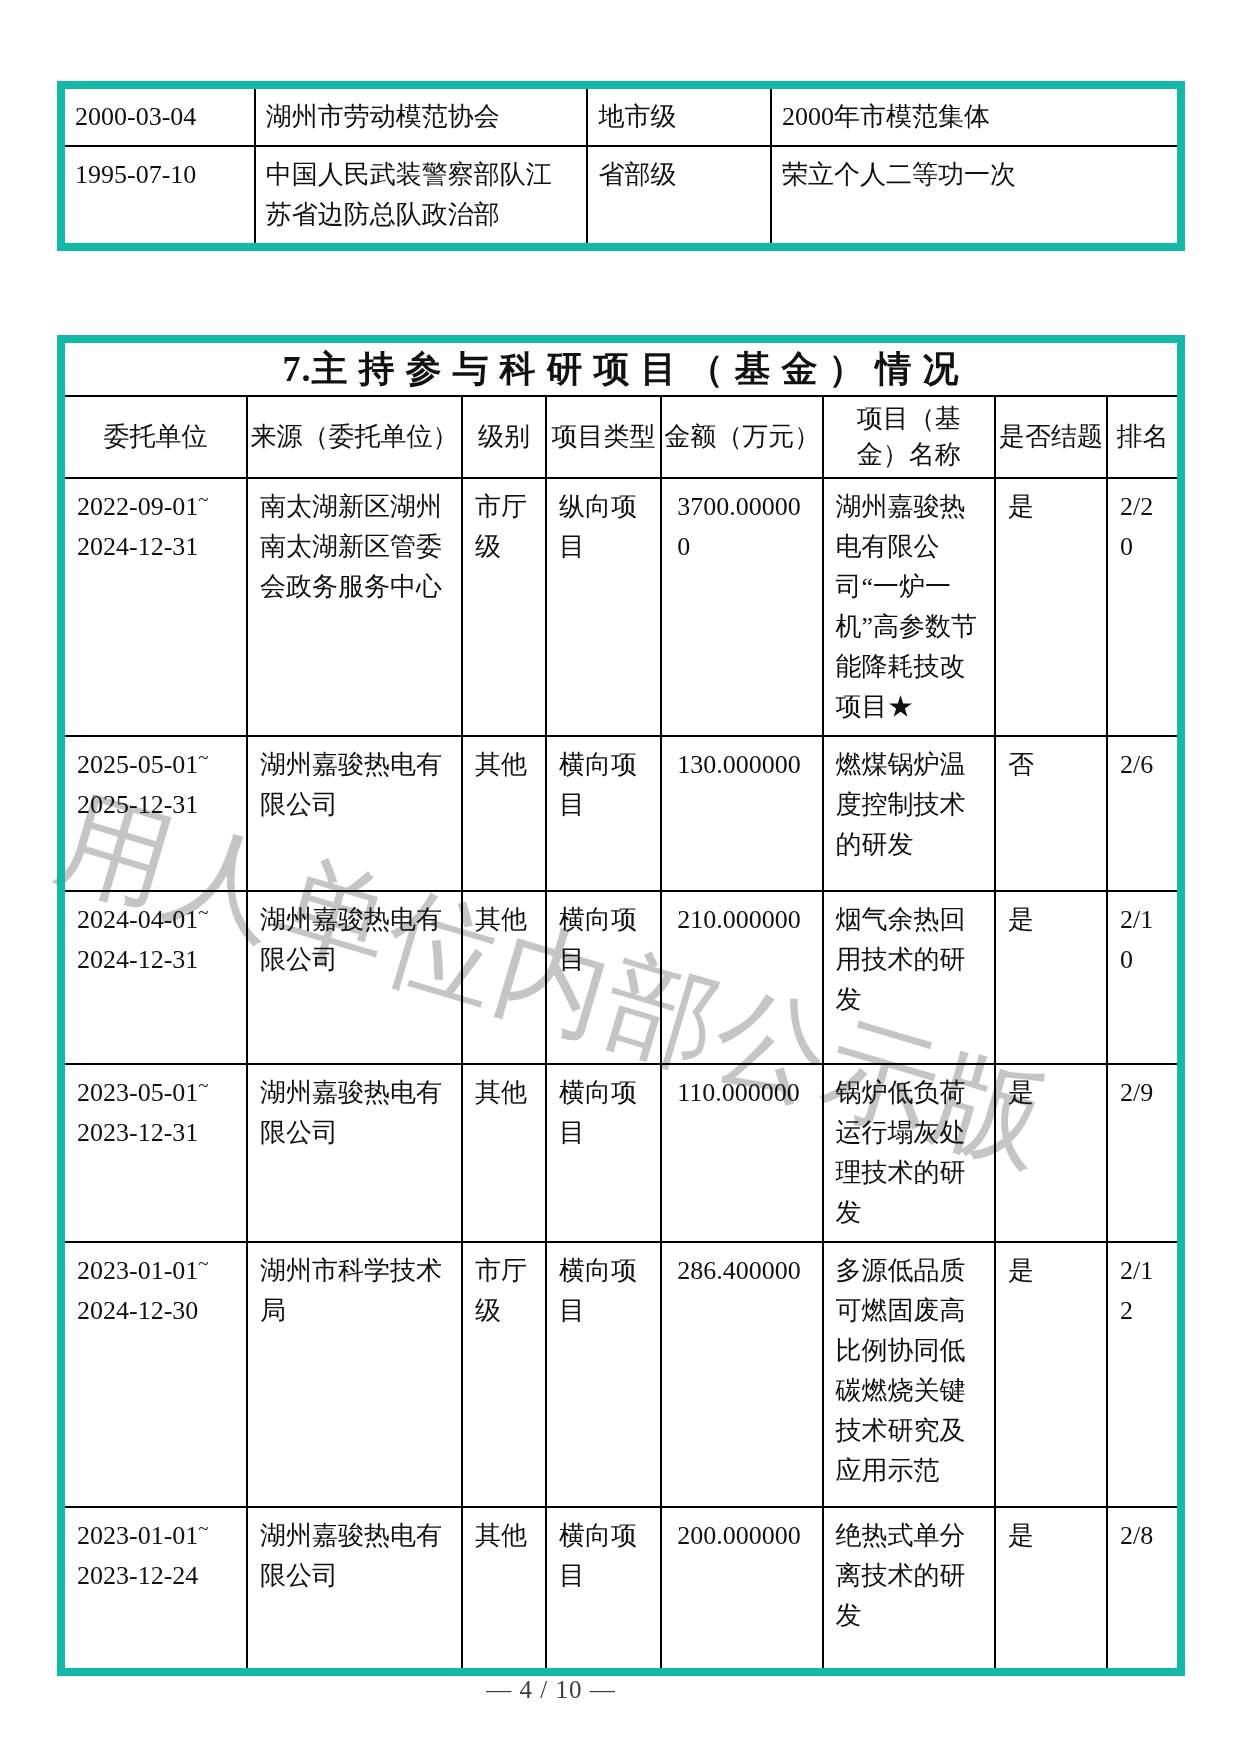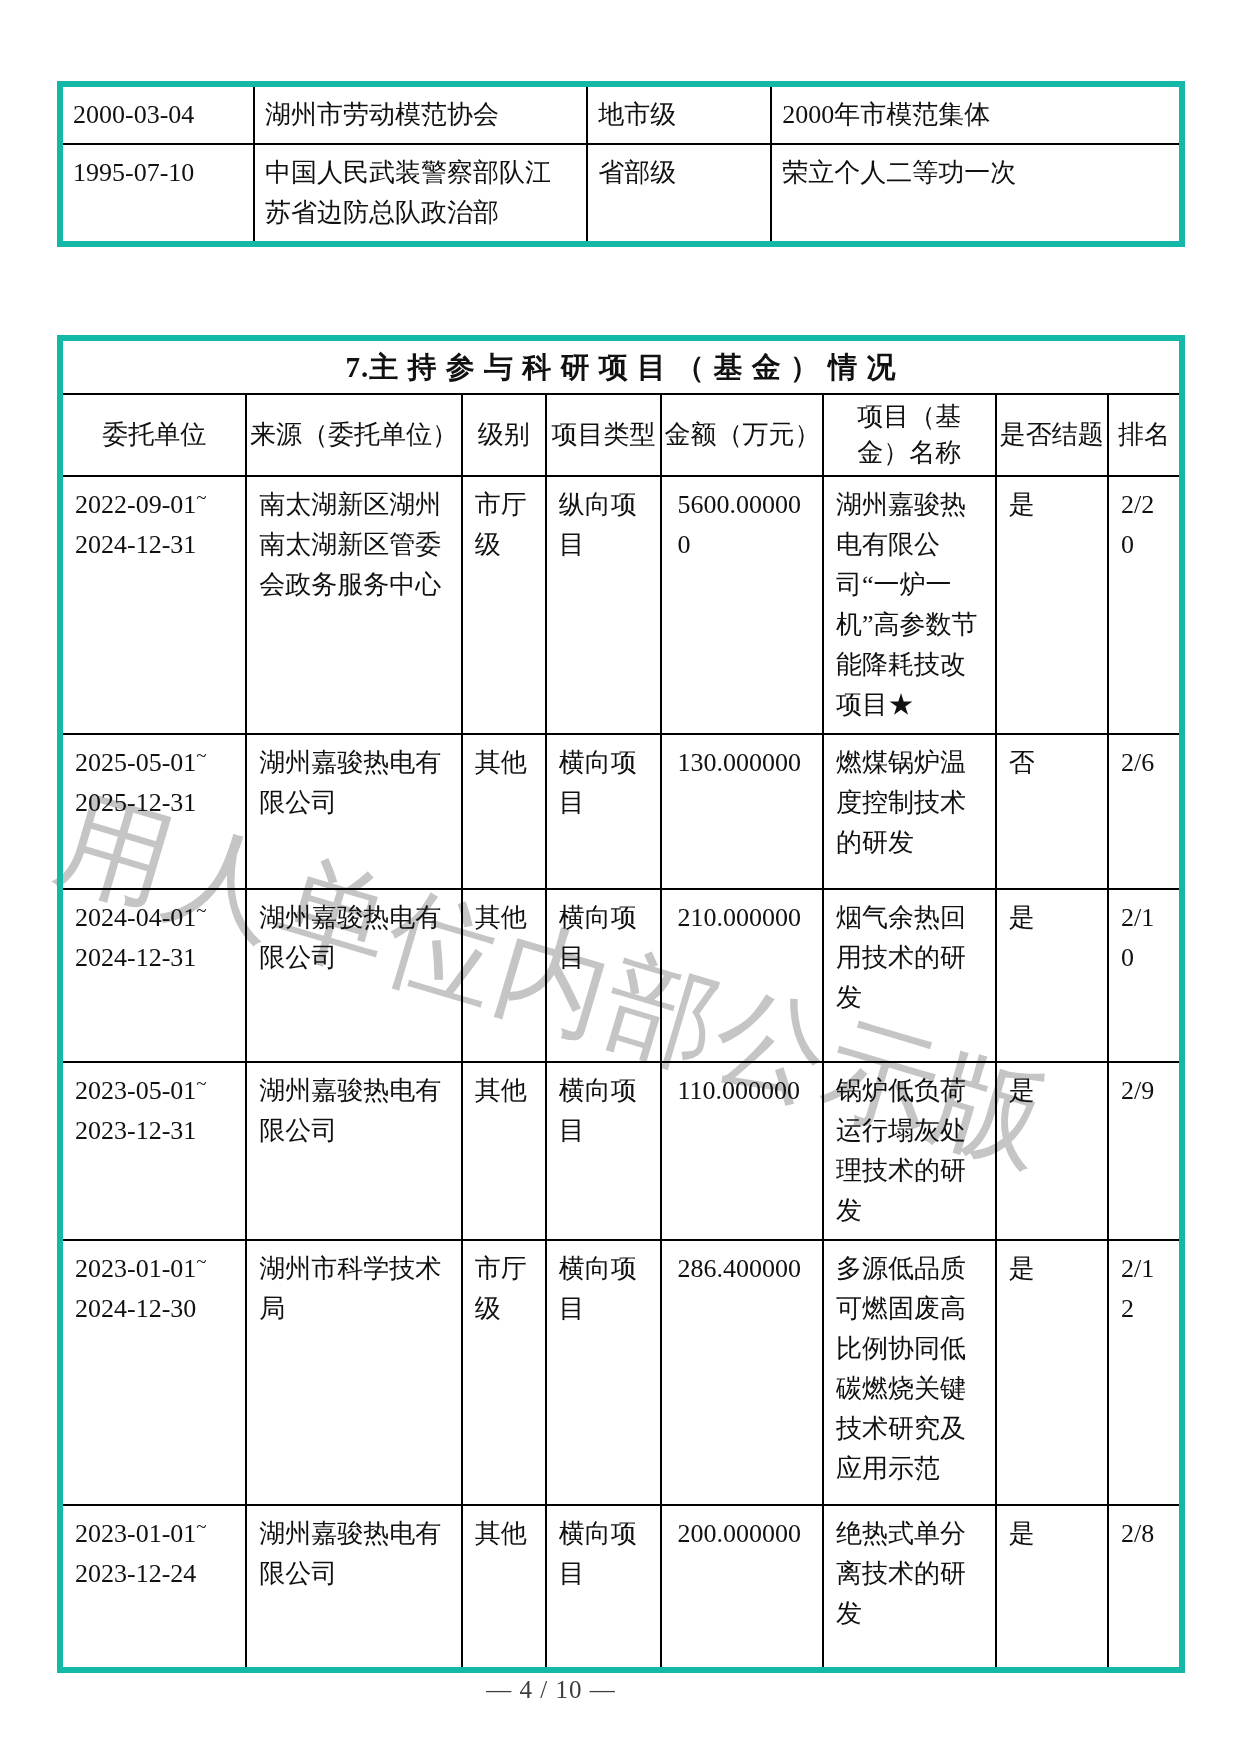--- a/index.html
+++ b/index.html
@@ -12,21 +12,21 @@
   .watermark{
     position:absolute;left:78px;top:782px;
     font-size:112px;line-height:1;white-space:nowrap;
     color:#c5c5c5;letter-spacing:2px;
     transform:rotate(16.5deg);transform-origin:0 0;
     z-index:0;user-select:none;
   }
   table{
     border-collapse:collapse;position:absolute;left:57px;
     width:1128px;table-layout:fixed;background:transparent;z-index:1;
-    border:6px solid #14b8a6;
+    border:8px solid #14b8a6;
   }
   td,th{
     border:2px solid #000;vertical-align:top;text-align:left;
     font-size:26px;line-height:40px;font-weight:normal;
     padding:8px 12px;word-break:break-all;background:transparent;
   }
   
   .awards{top:81px;}
   .awards td{padding:8px 10px;}
   .awards .c-date{width:17.3%;}
@@ -41,21 +41,21 @@
   .projects .c4{width:10.3%;}
   .projects .c5{width:14.4%;}
   .projects .c6{width:15.4%;}
   .projects .c7{width:10.0%;}
   .projects .c8{width:6.6%;}
   .projects th{
     text-align:center;vertical-align:middle;
     padding:4px 2px;line-height:36px;white-space:nowrap;
   }
   .projects th.th-title{
-    font-weight:bold;font-size:29px;letter-spacing:1px;
+    font-weight:bold;font-size:36px;letter-spacing:1px;
     padding:8px 4px;white-space:normal;
   }
   .projects th.th-wrap{white-space:normal;padding:4px 14px;}
   .projects td{padding:8px 12px;}
   .projects td.amount{padding:8px 15px;}
   .line2{display:block;}
   sup.tilde{font-size:19px;line-height:0;vertical-align:9px;}
   .footer{
     position:absolute;left:0;top:1676px;width:1102px;
     text-align:center;font-size:25px;color:#3d3d3d;
@@ -116,21 +116,21 @@
         <th class="th-wrap">项目（基金）名称</th>
         <th>是否结题</th>
         <th>排名</th>
       </tr>
 
       <tr style="height:245px;">
         <td><span>2022-09-01</span><sup class="tilde">~</sup><span class="line2">2024-12-31</span></td>
         <td>南太湖新区湖州南太湖新区管委会政务服务中心</td>
         <td>市厅级</td>
         <td>纵向项目</td>
-        <td class="amount">5600.000000</td>
+        <td class="amount">3700.000000</td>
         <td>湖州嘉骏热电有限公司“一炉一机”高参数节能降耗技改项目★</td>
         <td>是</td>
         <td>2/20</td>
       </tr>
 
       <tr style="height:155px;">
         <td><span>2025-05-01</span><sup class="tilde">~</sup><span class="line2">2025-12-31</span></td>
         <td>湖州嘉骏热电有限公司</td>
         <td>其他</td>
         <td>横向项目</td>

